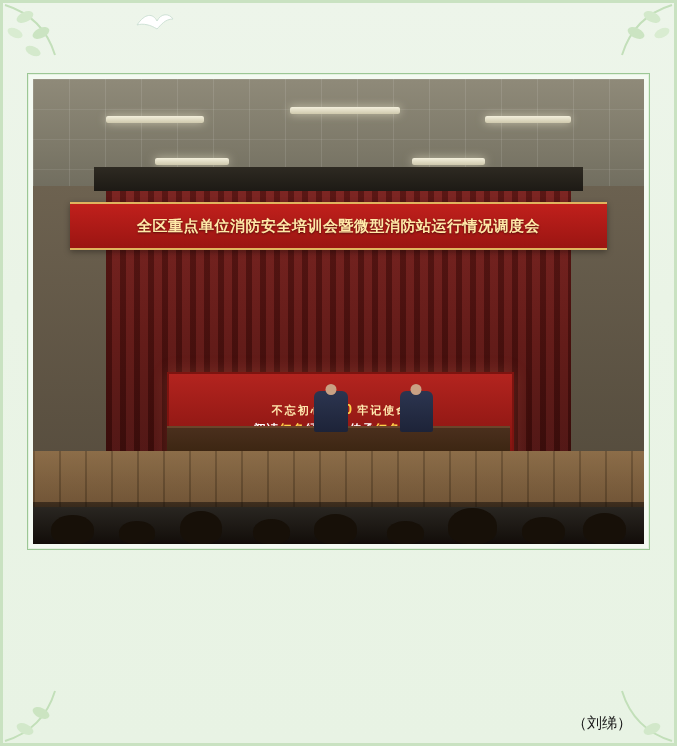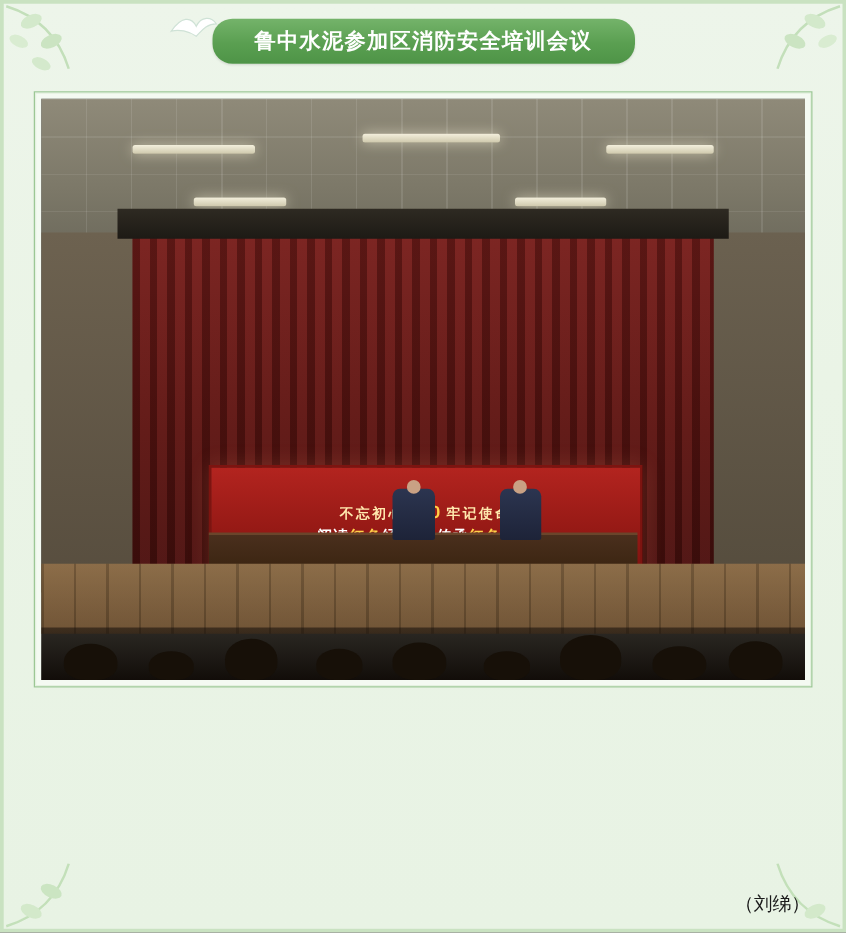--- a/index.html
+++ b/index.html
@@ -186,21 +186,21 @@
     background: linear-gradient(180deg, rgba(20,14,10,.55) 0%, #120d09 100%);
   }
   .head {
     position:absolute; bottom:0; border-radius:50% 50% 40% 40%;
     background:#171008;
   }
 
   
   .signature {
     position:absolute;
-    right: 26px;
+    right: 42px;
     bottom: 10px;
     font-size: 15px;
     color:#1a1a1a;
     font-family:"Liberation Serif","DejaVu Serif",serif;
   }
 </style>
 </head>
 <body>
 
 <div class="page">
@@ -225,39 +225,41 @@
   </svg>
   <svg class="corner br" viewBox="0 0 90 90">
     <path d="M2 2 C 28 10, 44 26, 52 52" stroke="#bcdcb2" stroke-width="2" fill="none"></path>
     <ellipse cx="22" cy="14" rx="9" ry="5" fill="#cfe7c6" transform="rotate(-25 22 14)"></ellipse>
   </svg>
 
   <div class="header-wrap">
     <svg class="bird" viewBox="0 0 40 28">
       <path d="M2 16 C 10 4, 18 4, 22 12 C 26 4, 34 4, 38 10 C 30 10, 26 16, 22 20 C 16 16, 8 14, 2 16 Z" fill="#ffffff" stroke="#cfe2d6" stroke-width="1"></path>
     </svg>
-    <div class="title-banner">鲁中水泥参加区消防安全培训会议</div>
   </div>
 
 
   <div class="photo-frame">
     <div class="photo">
 
       <div class="ceiling"></div>
       <div class="ceil-light" style="left:12%; top:8%;  width:16%;"></div>
       <div class="ceil-light" style="left:42%; top:6%;  width:18%;"></div>
       <div class="ceil-light" style="left:74%; top:8%;  width:14%;"></div>
       <div class="ceil-light" style="left:20%; top:17%; width:12%;"></div>
       <div class="ceil-light" style="left:62%; top:17%; width:12%;"></div>
 
       <div class="wall-left"></div>
       <div class="wall-right"></div>
       <div class="curtain"></div>
       <div class="stage-top"></div>
 
+      <div class="banner">
+        <span>全区重点单位消防安全培训会暨微型消防站运行情况调度会</span>
+      </div>
 
       <div class="screen">
         <div class="l1">
           <span>不忘初心</span>
           <em>100</em>
           <span>牢记使命</span>
         </div>
         <div class="l2">
           <span>阅读</span><em>红色</em><span>经典</span>
           &nbsp;&nbsp;

